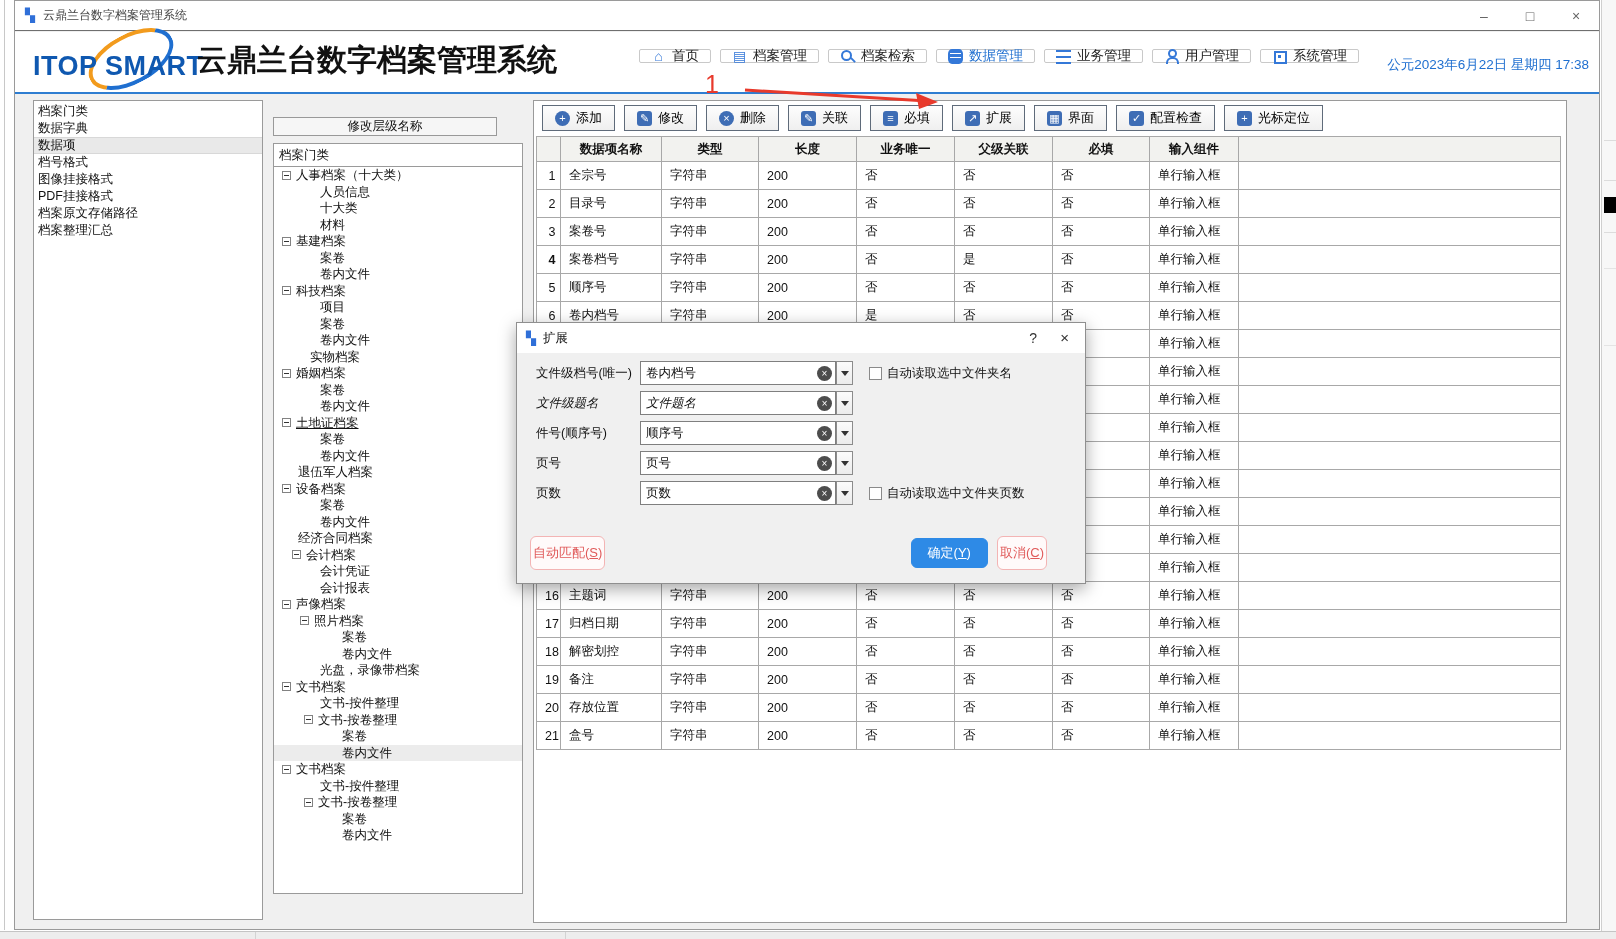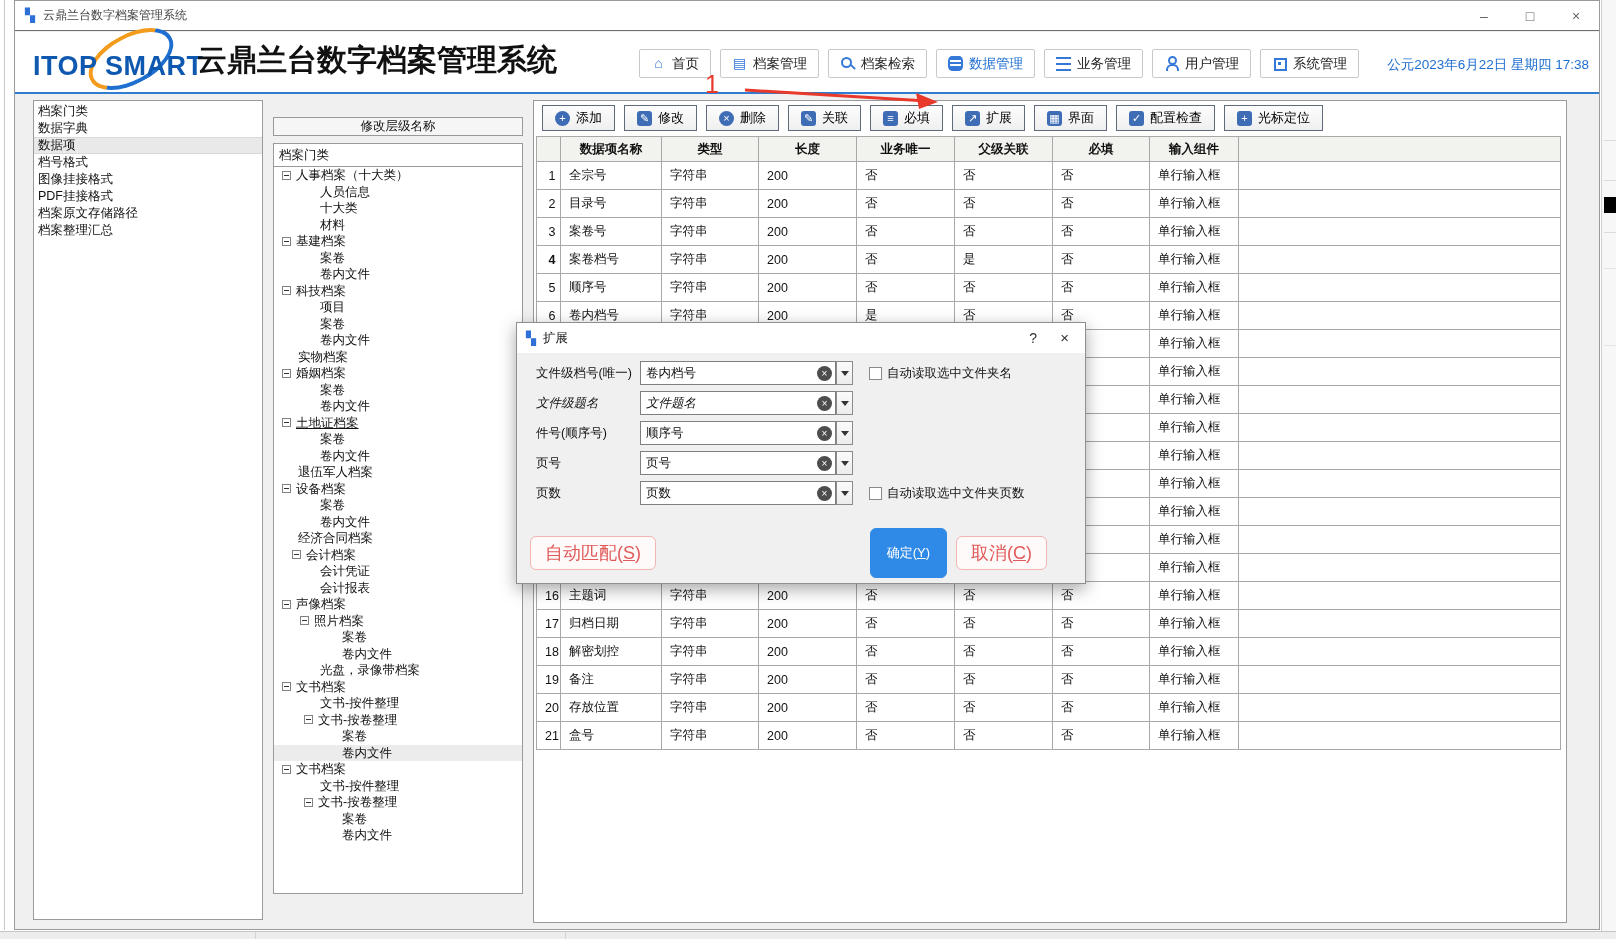--- a/index.html
+++ b/index.html
@@ -16,21 +16,21 @@
   #win-controls{margin-left:auto;display:flex;height:100%;}
   .wctl{width:46px;display:flex;align-items:center;justify-content:center;color:#666;font-size:14px;cursor:default;}
 
   
   #appheader{left:0;top:31px;right:0;height:62px;background:#fff;border-bottom:2px solid #2e7dd1;}
   #logo{position:absolute;left:18px;top:10px;width:160px;height:42px;}
   #logo-text{position:absolute;left:0;bottom:2px;font-size:27px;font-weight:bold;color:#0f58b0;letter-spacing:0.5px;white-space:nowrap;}
   #logo-swoosh{position:absolute;left:52px;top:-8px;width:92px;height:50px;border:4px solid;border-color:#f29b1d #1f6fd0 #1f6fd0 #f29b1d;border-radius:50%;transform:rotate(-28deg);}
   #apptitle{position:absolute;left:182px;top:8px;font-size:30px;font-weight:bold;color:#111;white-space:nowrap;}
   #nav{position:absolute;right:240px;top:17px;display:flex;gap:9px;}
-  .navbtn{height:29px;display:flex;align-items:center;gap:6px;padding:0 11px;background:#fff;border:1px solid #c9c9c9;border-radius:2px;font-size:13.5px;color:#222;cursor:pointer;white-space:nowrap;}
+  .navbtn{height:14px;display:flex;align-items:center;gap:6px;padding:0 11px;background:#fff;border:1px solid #c9c9c9;border-radius:2px;font-size:13.5px;color:#222;cursor:pointer;white-space:nowrap;}
   .navbtn.active{color:#1f6fd0;}
   .nav-ico{width:15px;height:15px;display:inline-block;position:relative;color:#3478d8;font-size:14px;line-height:15px;text-align:center;}
   .ico-home::before{content:"⌂";font-weight:bold;}
   .ico-doc::before{content:"▤";}
   .ico-search::before{content:"";position:absolute;left:1px;top:1px;width:7px;height:7px;border:2px solid #3478d8;border-radius:50%;}
   .ico-search::after{content:"";position:absolute;left:10px;top:10px;width:6px;height:2px;background:#3478d8;transform:rotate(45deg);}
   .ico-db{background:#3478d8;border-radius:4px/5px;}
   .ico-db::after{content:"";position:absolute;left:2px;right:2px;top:4px;height:1.5px;background:#fff;box-shadow:0 4px 0 #fff;}
   .ico-flow{background:repeating-linear-gradient(#3478d8 0 2px,transparent 2px 6px);margin-top:1px;height:14px;}
   .ico-user::before{content:"";position:absolute;left:4px;top:0;width:5px;height:5px;border:2px solid #3478d8;border-radius:50%;}
@@ -38,21 +38,21 @@
   .ico-chip::before{content:"";position:absolute;left:2px;top:2px;width:9px;height:9px;border:2px solid #3478d8;}
   .ico-chip::after{content:"";position:absolute;left:6px;top:6px;width:3px;height:3px;background:#3478d8;}
   #date-text{position:absolute;right:10px;top:24px;font-size:13.5px;color:#1f6fd0;white-space:nowrap;}
 
   
   #leftlist{left:18px;top:99px;width:230px;height:820px;background:#fff;border:1px solid #9a9a9a;padding-top:2px;}
   .litem{height:17px;line-height:17px;font-size:12.5px;color:#111;padding-left:4px;cursor:pointer;white-space:nowrap;}
   .litem.selected{background:#e9e9e9;border-top:1px solid #d8d8d8;border-bottom:1px solid #d8d8d8;height:17px;line-height:15px;}
 
   
-  #midbtn{left:258px;top:116px;width:250px;height:19px;background:#f6f6f6;border:1px solid #999;font-size:12.5px;color:#111;display:flex;align-items:center;justify-content:center;cursor:pointer;}
+  #midbtn{left:258px;top:116px;width:224px;height:19px;background:#f6f6f6;border:1px solid #999;font-size:12.5px;color:#111;display:flex;align-items:center;justify-content:center;cursor:pointer;}
   #treepanel{left:258px;top:142px;width:250px;height:751px;background:#fff;border:1px solid #9a9a9a;overflow:hidden;}
   #treeheader{height:23px;line-height:23px;border-bottom:1px solid #9a9a9a;font-size:12.5px;padding-left:5px;color:#111;}
   .tnode{height:16.5px;line-height:16.5px;font-size:12.5px;color:#111;white-space:nowrap;display:flex;align-items:center;cursor:pointer;}
   .tnode.selected{background:#ececec;}
   .tbox{width:9px;height:9px;border:1px solid #828282;background:#fff;display:inline-block;position:relative;margin-right:5px;flex:none;}
   .tbox::after{content:"";position:absolute;left:1px;right:1px;top:3px;height:1px;background:#333;}
 
   
   #rightpanel{left:518px;top:99px;width:1034px;height:823px;background:#fff;border:1px solid #9a9a9a;}
   #rtoolbar{position:absolute;left:8px;top:4px;display:flex;gap:9px;}
@@ -78,22 +78,22 @@
   .frow{position:absolute;left:19px;height:24px;display:flex;align-items:center;}
   .flabel{width:104px;font-size:12.5px;color:#111;flex:none;}
   .combo{display:flex;align-items:center;width:196px;height:24px;background:#fff;border:1px solid #7f7f7f;flex:none;}
   .cval{flex:1;font-size:12.5px;padding-left:5px;color:#111;overflow:hidden;white-space:nowrap;}
   .cclear{width:15px;height:15px;border-radius:50%;background:#4d4d4d;color:#fff;font-size:10px;line-height:15px;text-align:center;margin-right:3px;flex:none;cursor:pointer;}
   .cdrop{width:17px;height:24px;margin-left:0;background:linear-gradient(#fbfbfb,#ececec);border:1px solid #8b8b8b;display:flex;align-items:center;justify-content:center;flex:none;cursor:pointer;}
   .cdrop::after{content:"";width:0;height:0;border:4px solid transparent;border-top:5px solid #333;margin-top:4px;}
   .cbwrap{display:flex;align-items:center;margin-left:16px;font-size:12.5px;color:#111;white-space:nowrap;}
   .cb{width:13px;height:13px;border:1px solid #8a8a8a;background:#fff;display:inline-block;margin-right:5px;flex:none;cursor:pointer;}
   #dlg-buttons{position:absolute;left:13px;right:38px;bottom:13px;height:34px;display:flex;align-items:center;}
-  .btn-pink{background:#fffafa;border:1px solid #f3b4b4;color:#e05a5a;border-radius:6px;font-size:18px;height:34px;padding:0 14px;cursor:pointer;}
-  .btn-blue{background:#2e8ae6;border:1px solid #2e8ae6;color:#fff;border-radius:6px;font-size:13px;height:50px;padding:0 16px;margin-left:auto;cursor:pointer;}
+  .btn-pink{background:#fffafa;border:1px solid #f3b4b4;color:#e05a5a;border-radius:6px;font-size:13px;height:34px;padding:0 2px;cursor:pointer;}
+  .btn-blue{background:#2e8ae6;border:1px solid #2e8ae6;color:#fff;border-radius:6px;font-size:13px;height:30px;padding:0 16px;margin-left:auto;cursor:pointer;}
   .btn-pink u,.btn-blue u{text-decoration:underline;}
   #btn-cancel{margin-left:9px;}
 
   
   #anno-num{left:705px;top:70px;font-size:25px;color:#e8392b;font-weight:400;}
   #arrow-svg{left:735px;top:78px;pointer-events:none;}
 
   
   #rightsliver{left:1601px;top:0;width:15px;height:939px;background:#f7f7f7;border-left:1px solid #cfcfcf;}
   .sliv{position:absolute;left:2px;right:0;}
@@ -201,21 +201,21 @@
           </div>
           <div class="tnode" style="padding-left: 46px;">
             <span>项目</span>
           </div>
           <div class="tnode" style="padding-left: 46px;">
             <span>案卷</span>
           </div>
           <div class="tnode" style="padding-left: 46px;">
             <span>卷内文件</span>
           </div>
-          <div class="tnode" style="padding-left: 24px;">
+          <div class="tnode" style="padding-left: 36px;">
             <span>实物档案</span>
           </div>
           <div class="tnode" style="padding-left: 8px;">
             <span class="tbox"></span>
             <span>婚姻档案</span>
           </div>
           <div class="tnode" style="padding-left: 46px;">
             <span>案卷</span>
           </div>
           <div class="tnode" style="padding-left: 46px;">

